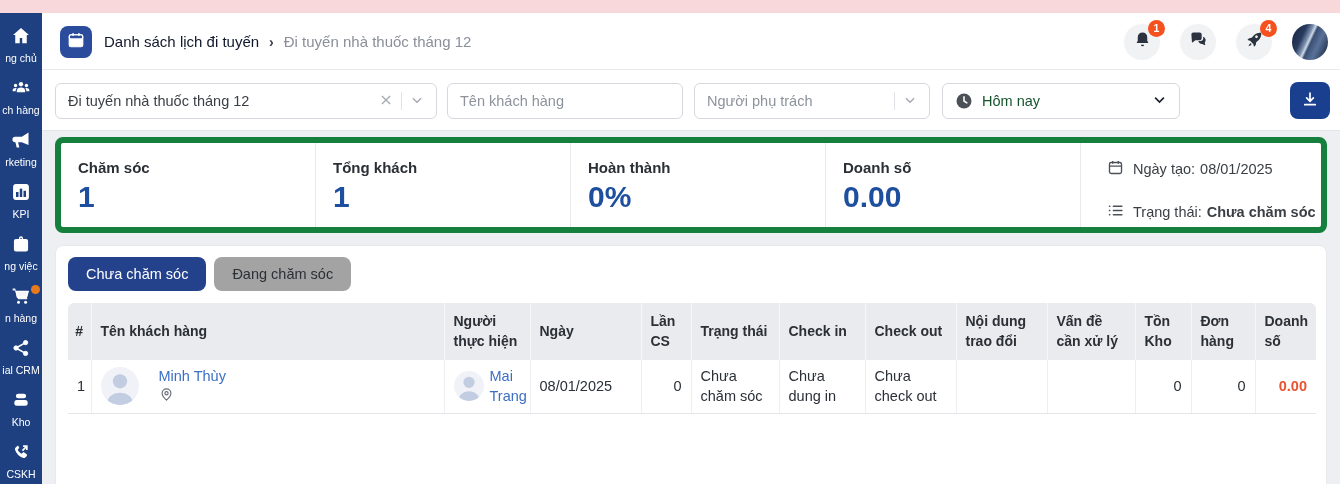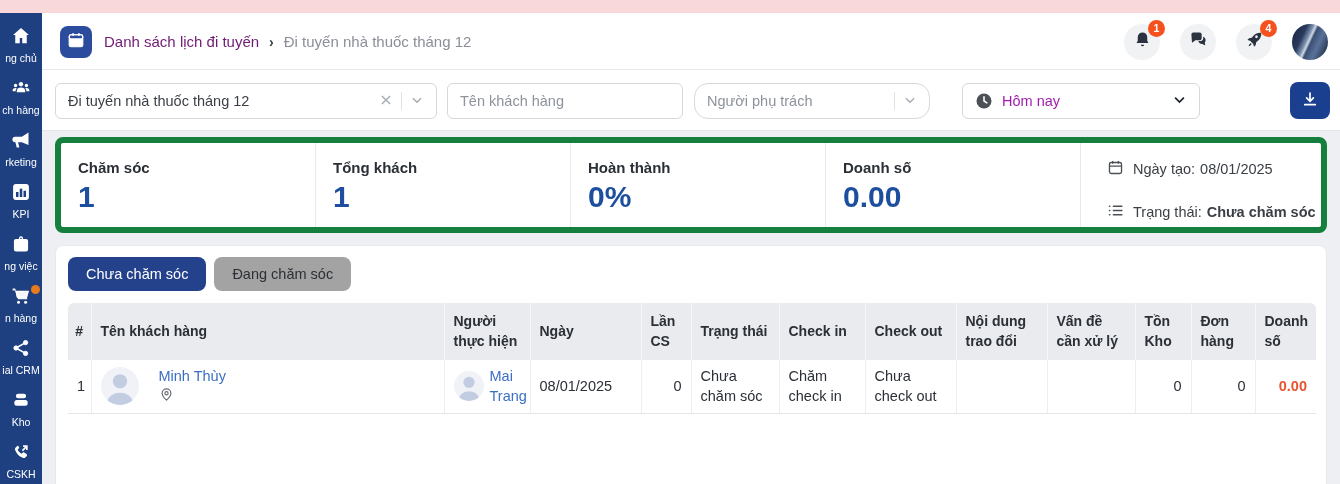--- a/index.html
+++ b/index.html
@@ -13,40 +13,40 @@
   .sidebar { position:absolute; top:13px; left:0; width:42px; height:471px; background:#1e4080; overflow:hidden; z-index:4; padding-top:6px; }
   .side-item { width:42px; height:52px; display:flex; flex-direction:column; align-items:center; justify-content:center; gap:3px; color:#fff; cursor:pointer; position:relative; }
   .side-item svg { width:20px; height:20px; flex:none; }
   .side-label { font-size:10.5px; white-space:nowrap; line-height:1; }
   .side-dot { position:absolute; top:6px; right:2px; width:9px; height:9px; border-radius:50%; background:#e87a1e; }
 
   
   .header-band { position:absolute; top:13px; left:42px; width:1298px; height:57px; background:#fff; border-bottom:1px solid #e8eaed; z-index:3; }
   .cal-btn { position:absolute; left:18px; top:13px; width:32px; height:32px; border-radius:8px; background:#2b4c9c; display:flex; align-items:center; justify-content:center; cursor:pointer; }
   .breadcrumb { position:absolute; left:62px; top:0; height:57px; display:flex; align-items:center; gap:10px; font-size:15px; }
-  .bc-parent { color:#701a75; cursor:pointer; }
+  .bc-parent { color:#0f172a; cursor:pointer; }
   .bc-sep { color:#3a3f45; font-weight:bold; font-size:14px; }
   .bc-current { color:#8a8f98; }
   .hdr-icons { position:absolute; right:12px; top:0; height:57px; display:flex; align-items:center; gap:20px; }
   .icon-circle { position:relative; width:36px; height:36px; border-radius:50%; background:#f1f2f4; display:flex; align-items:center; justify-content:center; cursor:pointer; }
   .icon-circle svg { width:19px; height:19px; }
   .badge { position:absolute; top:-4px; right:-5px; min-width:17px; height:17px; border-radius:9px; background:#f4511e; color:#fff; font-size:10.5px; font-weight:bold; display:flex; align-items:center; justify-content:center; padding:0 4px; }
   .avatar-top { width:36px; height:36px; border-radius:50%; cursor:pointer;
      background:linear-gradient(115deg,#14213d 0%,#2a3b5e 30%,#7d93b2 42%,#cfd8e4 47%,#3a4f73 52%,#5a729a 68%,#101b30 100%); }
 
   
   .filter-band { position:absolute; top:70px; left:42px; width:1298px; height:61px; background:#fff; border-bottom:1px solid #e3e5e8; z-index:3; }
   .ctrl { position:absolute; top:13px; height:36px; border:1px solid #d5d8dd; border-radius:6px; background:#fff; display:flex; align-items:center; font-size:14.5px; color:#3a3f45; padding:0 12px; cursor:pointer; }
   .ctrl .ph { color:#8d939c; }
   .ctrl-right { margin-left:auto; display:flex; align-items:center; gap:8px; }
   .vdiv { width:1px; height:18px; background:#dfe2e6; }
   .sel1 { left:13px; width:382px; }
   .inp2 { left:405px; width:236px; }
-  .sel3 { left:652px; width:236px;border-radius:14px; }
-  .sel4 { left:900px; width:238px; color:#a21caf;margin-left:20px; }
+  .sel3 { left:652px; width:236px; }
+  .sel4 { left:900px; width:238px; color:#14532d; }
   .dl-btn { position:absolute; right:10px; top:12px; width:40px; height:37px; border-radius:8px; background:#1b3f8f; display:flex; align-items:center; justify-content:center; cursor:pointer; }
 
   
   .stats-card { position:absolute; left:55px; top:137px; width:1272px; height:96px; background:#fff; border:6px solid #15803d; border-radius:8px; display:flex; z-index:2; }
   .stat-sec { width:255px; flex:none; border-right:1px solid #e7e9ec; padding:16px 0 0 17px; }
   .stat-label { font-size:15px; font-weight:bold; color:#2b2f36; }
   .stat-value { font-size:30px; font-weight:bold; color:#1d4f9e; margin-top:4px; line-height:1.1; }
   .stat-meta { flex:1; padding:14px 0 0 26px; display:flex; flex-direction:column; justify-content:center; gap:23px; margin-top:-4px; }
   .meta-row { display:flex; align-items:center; gap:9px; font-size:14.5px; color:#3a3f45; }
   .meta-row svg { width:17px; height:17px; flex:none; }
@@ -341,21 +341,21 @@
                   <circle cx="20" cy="15" r="7.5" fill="#c3cde2"></circle>
                   <path d="M6 40c0-8 6-13 14-13s14 5 14 13z" fill="#c3cde2"></path>
                 </svg>
               </span>
             <span class="link">Mai Trang</span>
           </div>
         </td>
         <td>08/01/2025</td>
         <td class="r">0</td>
         <td>Chưa chăm sóc</td>
-        <td>Chăm check in</td>
+        <td>Chưa dung in</td>
         <td>Chưa check out</td>
         <td></td>
         <td></td>
         <td class="r">0</td>
         <td class="r">0</td>
         <td class="r revenue">0.00</td>
       </tr>
     </tbody>
   </table>
 </section>

